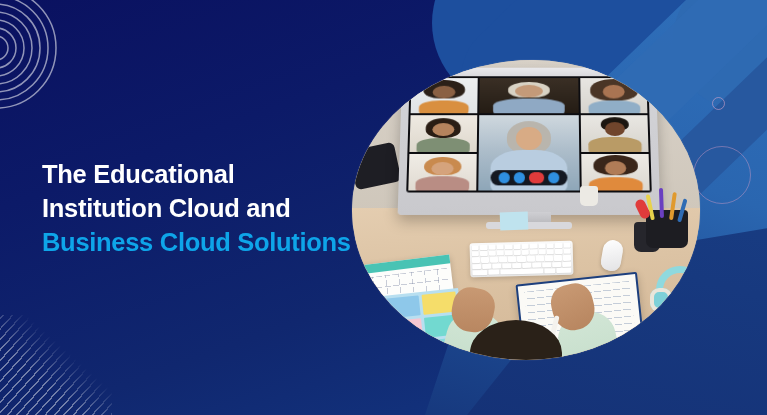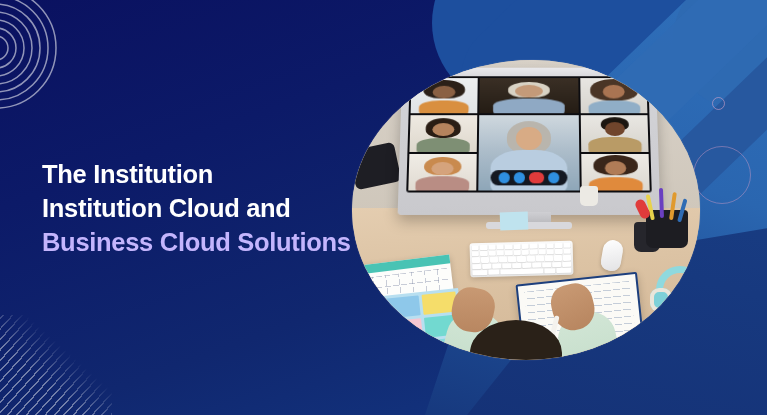--- a/index.html
+++ b/index.html
@@ -115,21 +115,21 @@
   }
   .headline .ln {
     display:block;
     font-size:25.5px;
     line-height:34px;
     font-weight:bold;
     letter-spacing:-.3px;
     color:#ffffff;
     white-space:nowrap;
   }
-  .headline .ln.accent { color:#c4b5fd; }
+  .headline .ln.accent { color:#0ea5e9; }
 
   
   .photo-blob {
     position:absolute;
     left:352px; top:60px;
     width:348px; height:300px;
     border-radius:52% 48% 50% 50% / 50% 50% 50% 50%;
     overflow:hidden;
     box-shadow:0 0 0 1px rgba(255,255,255,.06);
   }
@@ -403,21 +403,21 @@
       <circle cx="30" cy="62" r="36"></circle>
       <circle cx="30" cy="62" r="44"></circle>
       <circle cx="30" cy="62" r="52"></circle>
       <circle cx="30" cy="62" r="60"></circle>
     </g>
   </svg>
 
   <div class="hatch"></div>
 
   <div class="headline">
-    <span class="ln">The Institution</span>
+    <span class="ln">The Educational</span>
     <span class="ln">Institution Cloud and</span>
     <span class="ln accent">Business Cloud Solutions</span>
   </div>
 
   <div class="photo-blob">
     <div class="photo">
       <div class="wall"></div>
       <div class="desk"></div>
 
       <div class="dark-obj"></div>

